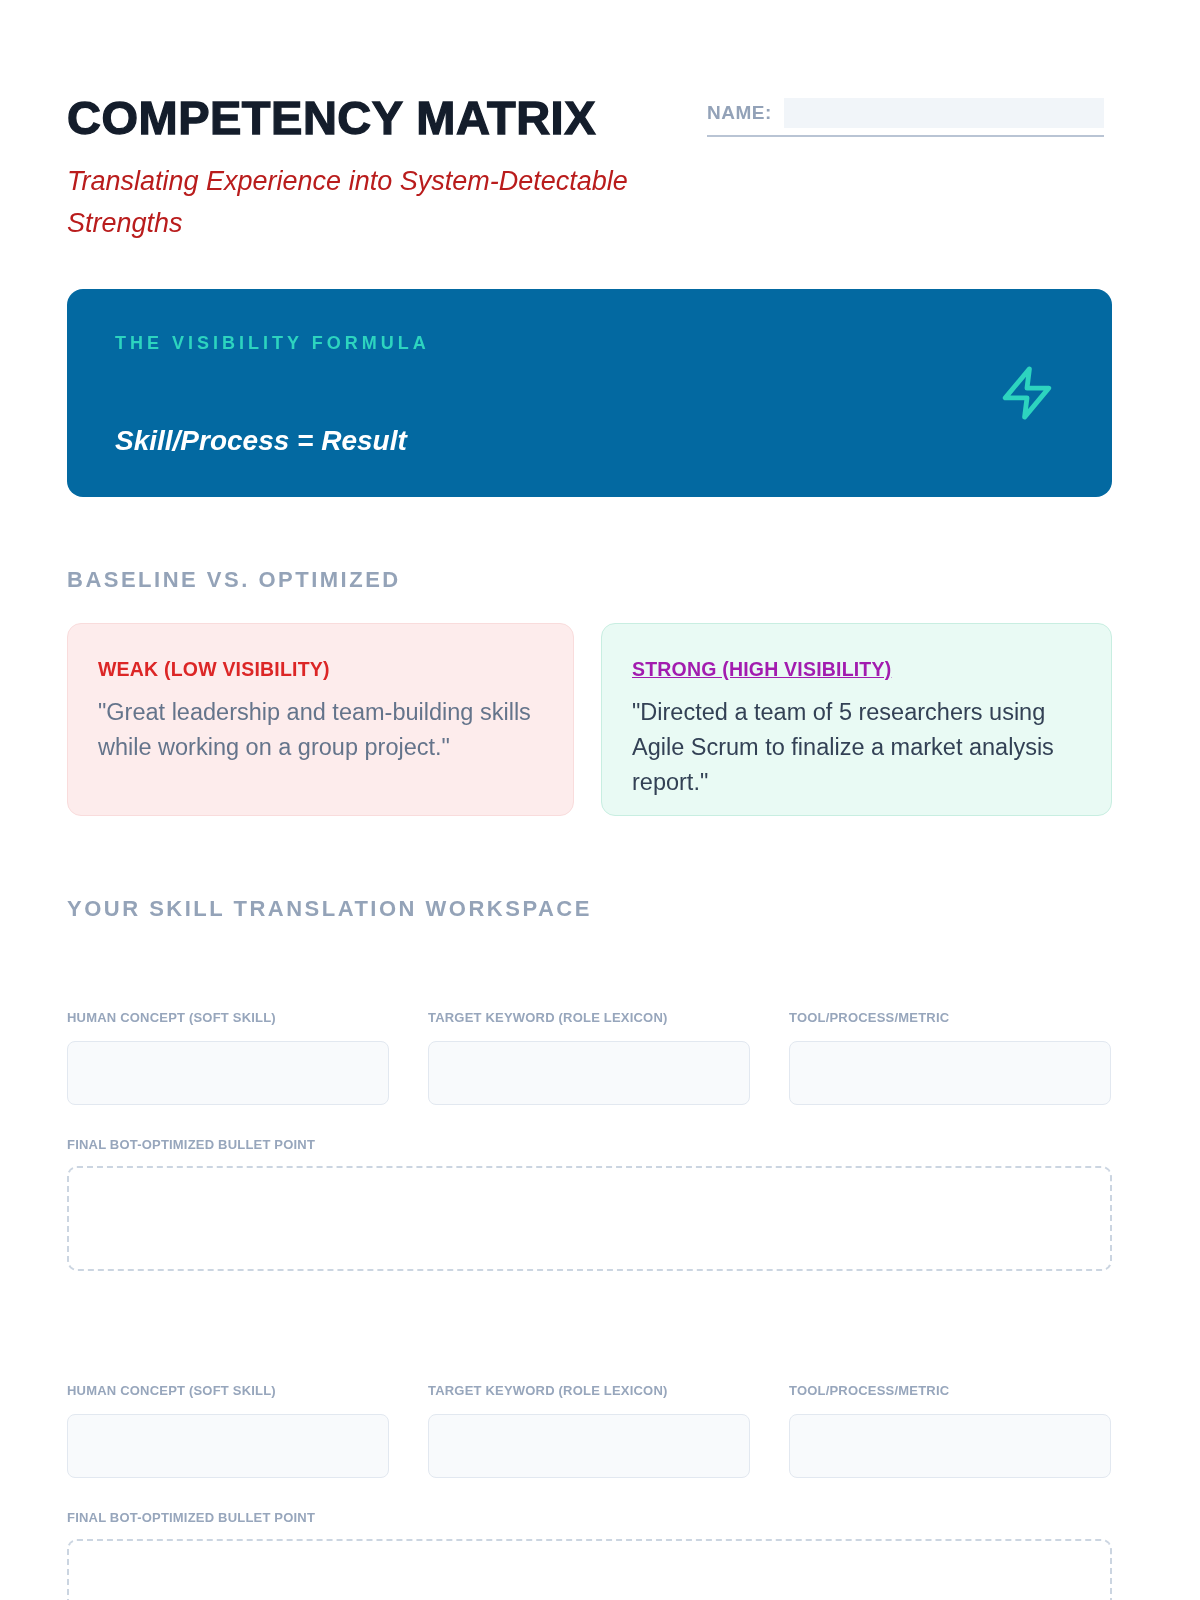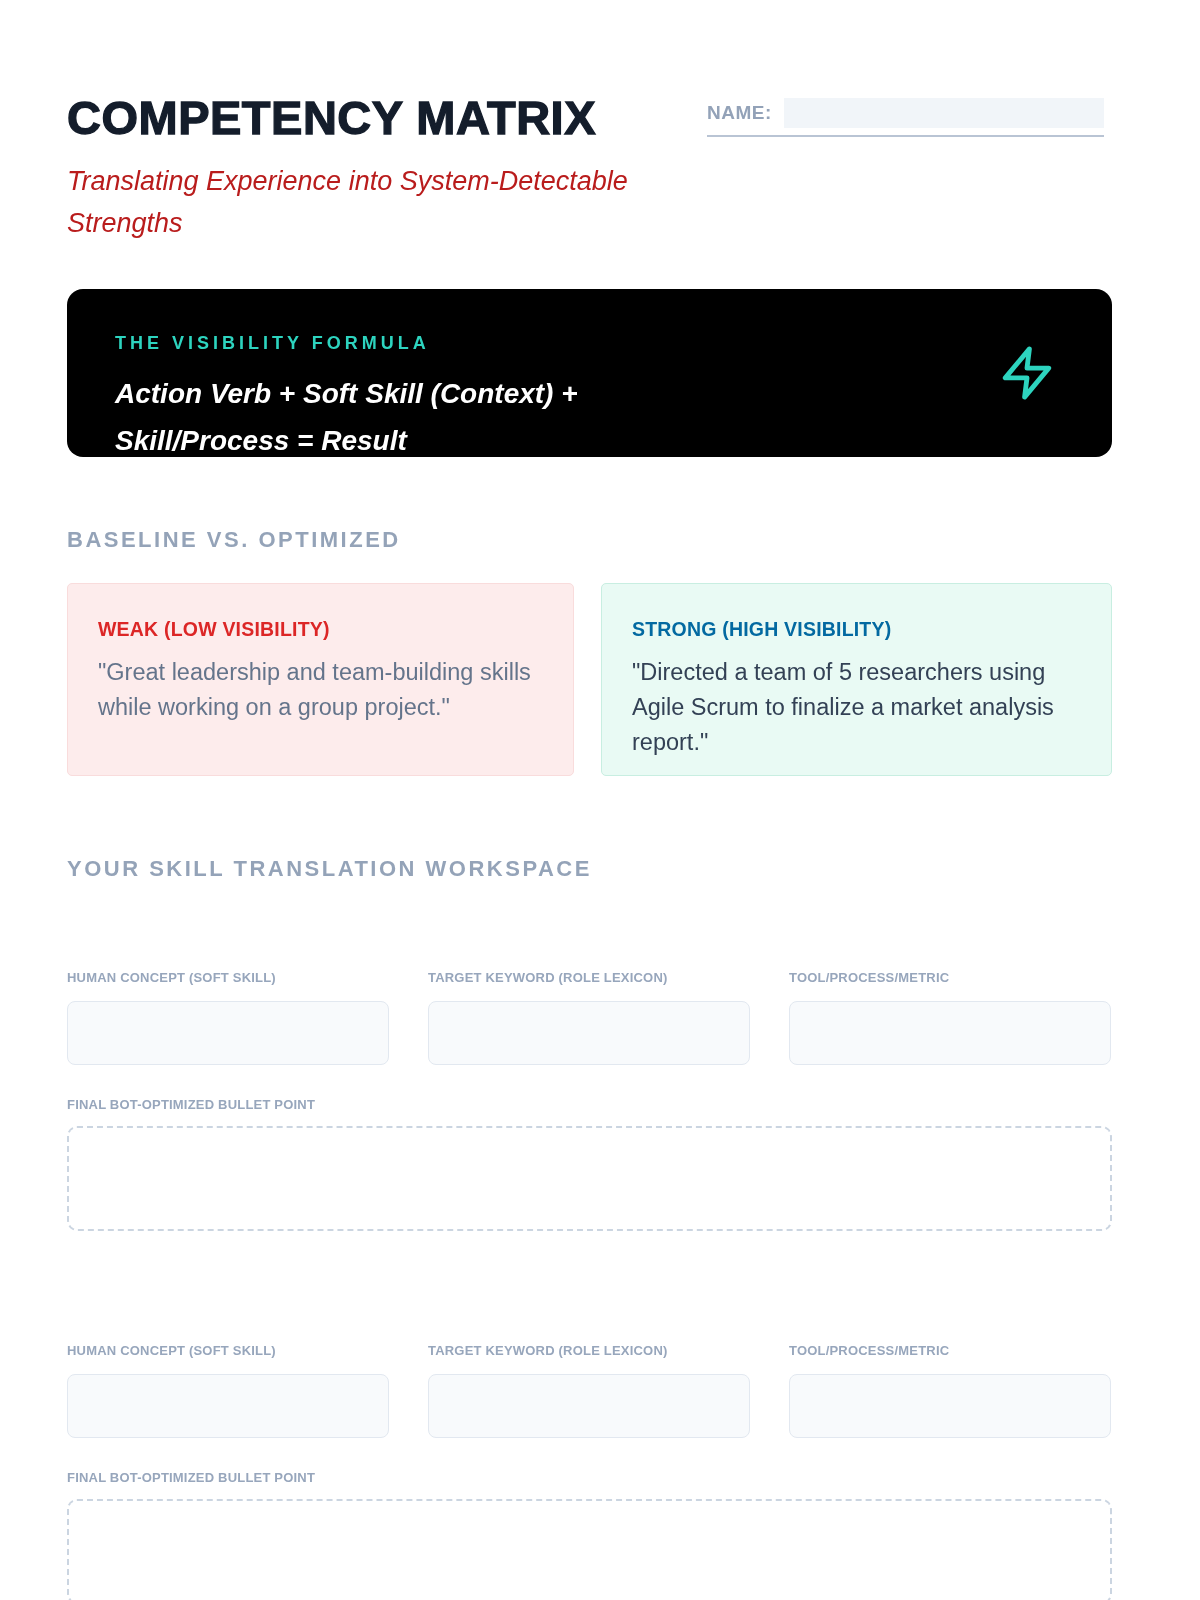--- a/index.html
+++ b/index.html
@@ -46,22 +46,22 @@
   .name-input {
     flex: 1; height: 30px;
     background: #f1f5f9;
     border: none; outline: none;
     font-size: 18px; color: #334155;
   }
 
   
   .formula-card {
     margin-top: 44px;
-    height: 168px;
-    background: #000000;
+    height: 208px;
+    background: #0369a1;
     border-radius: 16px;
     padding: 44px 48px;
     position: relative;
   }
   .formula-eyebrow {
     color: #2dd4bf;
     font-size: 18px;
     font-weight: bold;
     letter-spacing: 4px;
   }
@@ -88,36 +88,36 @@
     color: #94a3b8;
     letter-spacing: 2.5px;
   }
   .heading-compare { margin-top: 70px; }
   .heading-workspace { margin-top: 80px; }
 
   
   .cards-row { display: flex; gap: 27px; margin-top: 30px; }
   .compare-card {
     height: 193px;
-    border-radius: 5px;
+    border-radius: 14px;
     padding: 34px 30px 0 30px;
   }
   .card-weak {
     width: 507px;
     background: #fdecec;
     border: 1px solid #f9dcdc;
   }
   .card-strong {
     width: 511px;
     background: #e9faf4;
     border: 1px solid #c8eee1;
   }
   .compare-title { font-size: 19.5px; font-weight: bold; letter-spacing: 0.2px; }
   .card-weak  .compare-title { color: #dc2626; }
-  .card-strong .compare-title { color: #0369a1; }
+  .card-strong .compare-title { color: #a21caf; text-decoration: underline; }
   .compare-body { margin-top: 14px; font-size: 23.5px; line-height: 1.5; }
   .card-weak  .compare-body { color: #64748b; }
   .card-strong .compare-body { color: #334155; }
 
   
   .ws-row1 { margin-top: 86px; }
   .ws-row2 { margin-top: 110px; }
   .field-grid {
     display: grid;
     grid-template-columns: 322px 322px 322px;
@@ -167,21 +167,21 @@
     <div class="doc-subtitle">Translating Experience into System-Detectable Strengths</div>
     <div class="name-block">
       <span class="name-label">NAME:</span>
       <input class="name-input" type="text" value="" style="">
     </div>
   </div>
 
   <div class="formula-card">
     <div class="formula-eyebrow">THE VISIBILITY FORMULA</div>
     <div class="formula-text">
-      <span>Action Verb + Soft Skill (Context) +</span><br>
+      <br>
       <span>Skill/Process = Result</span>
     </div>
     <div class="bolt-wrap">
       <svg viewBox="0 0 24 24" width="58" height="58" fill="none" stroke="#2dd4bf" stroke-width="2" stroke-linejoin="round" stroke-linecap="round">
         <polygon points="13 2 3 14 12 14 11 22 21 10 12 10 13 2"></polygon>
       </svg>
     </div>
   </div>
 
   <div class="section-heading heading-compare">BASELINE VS. OPTIMIZED</div>

